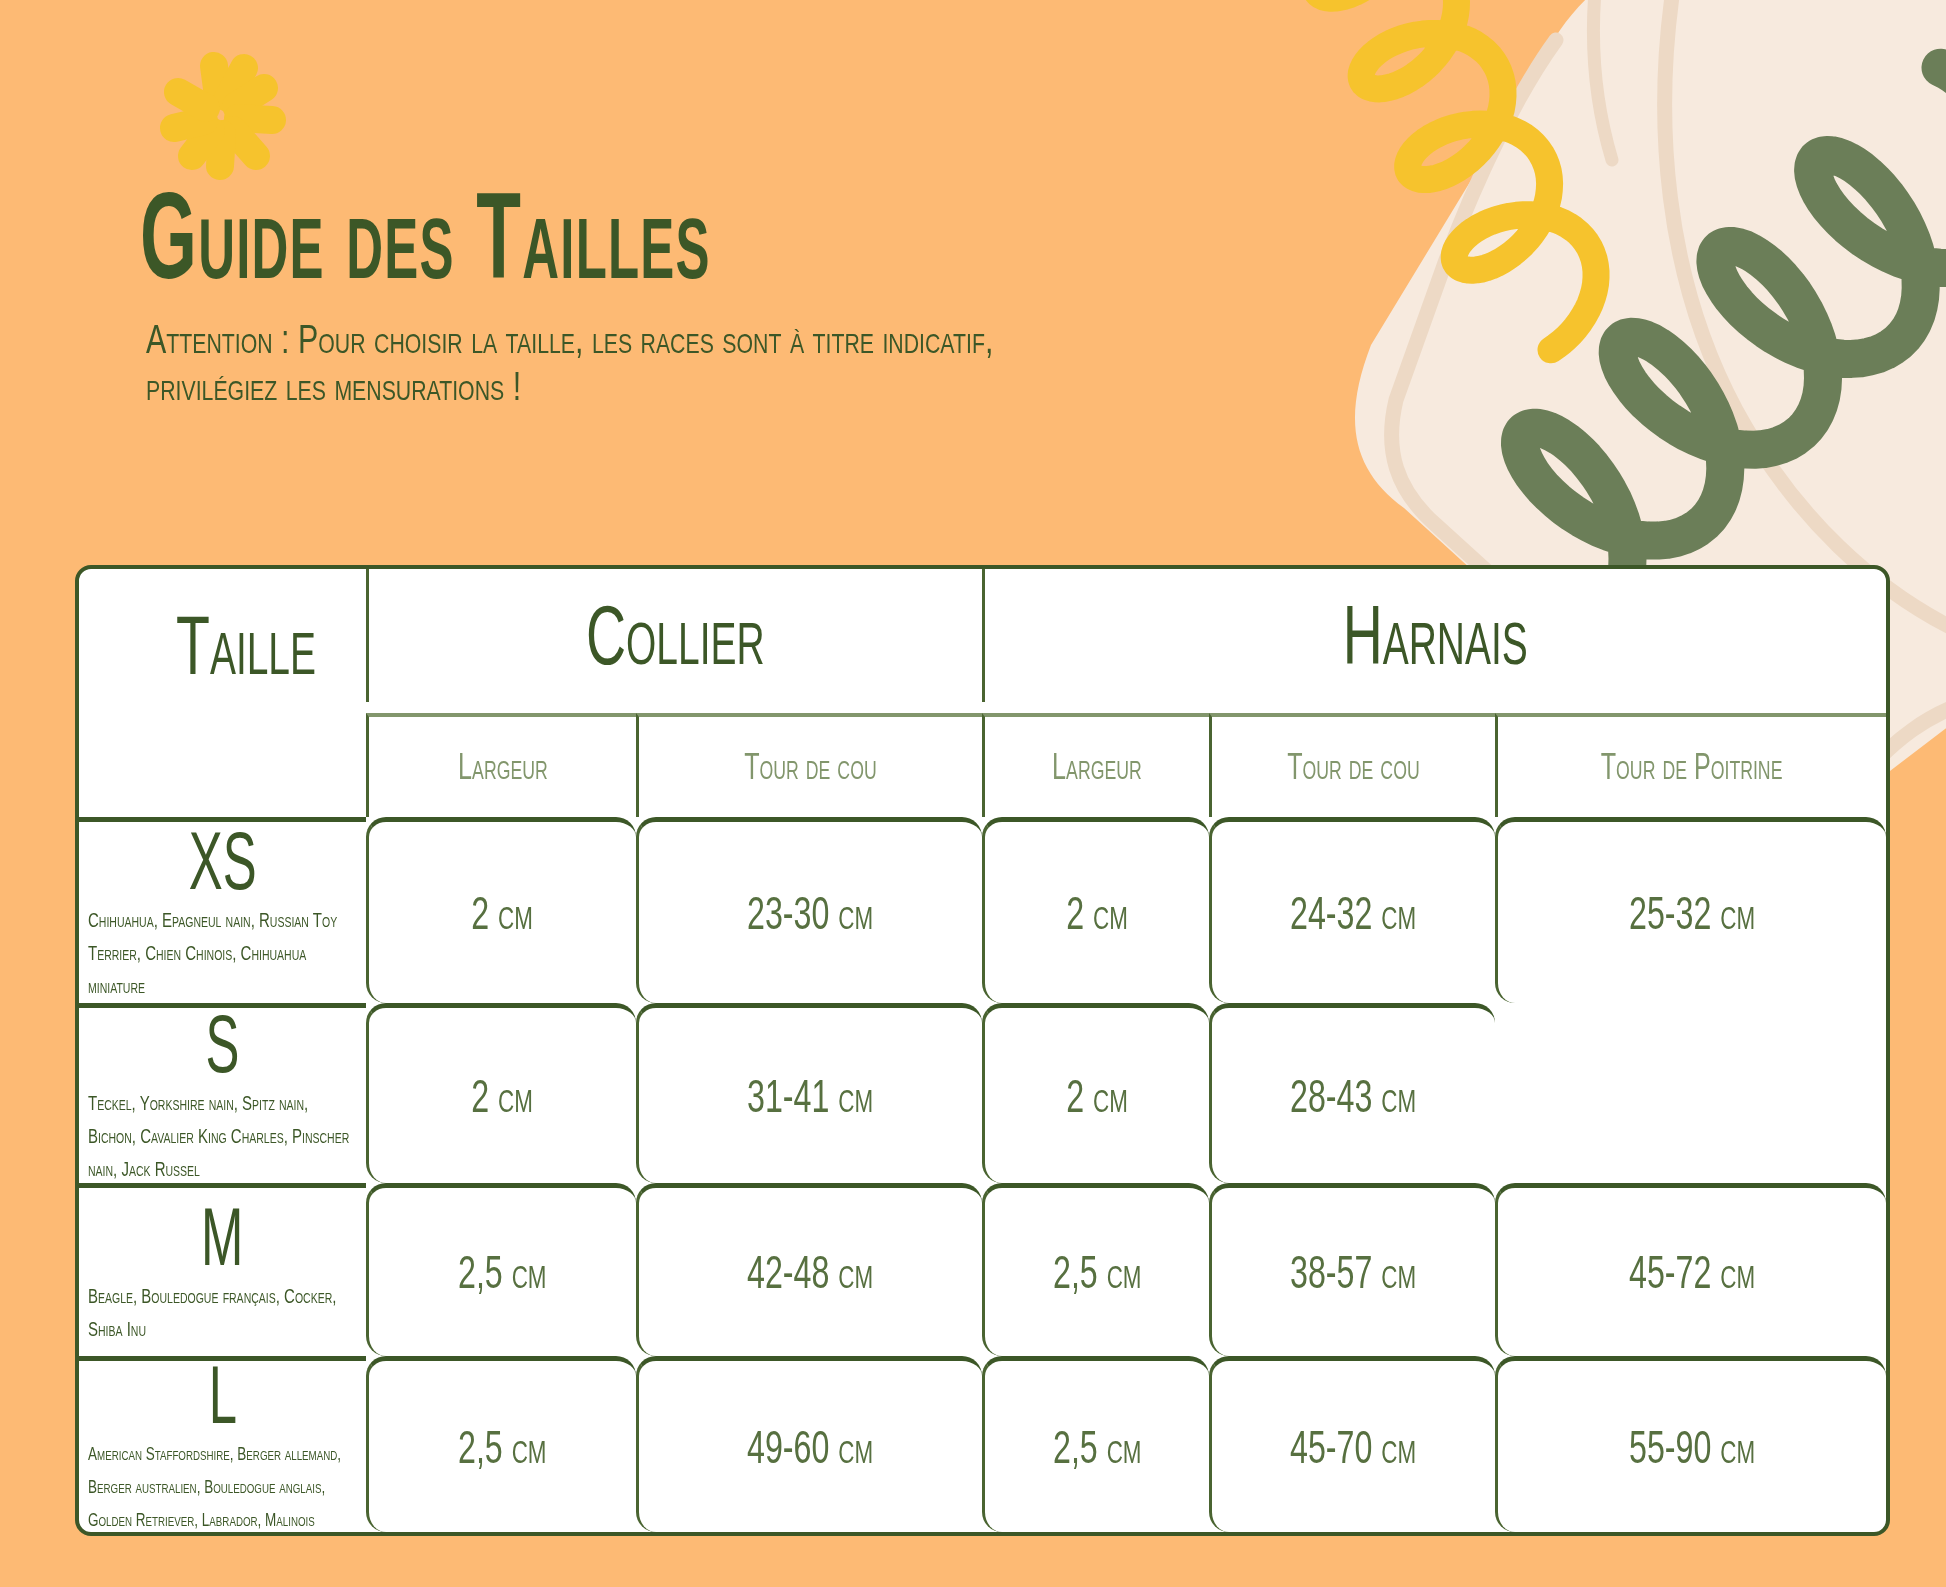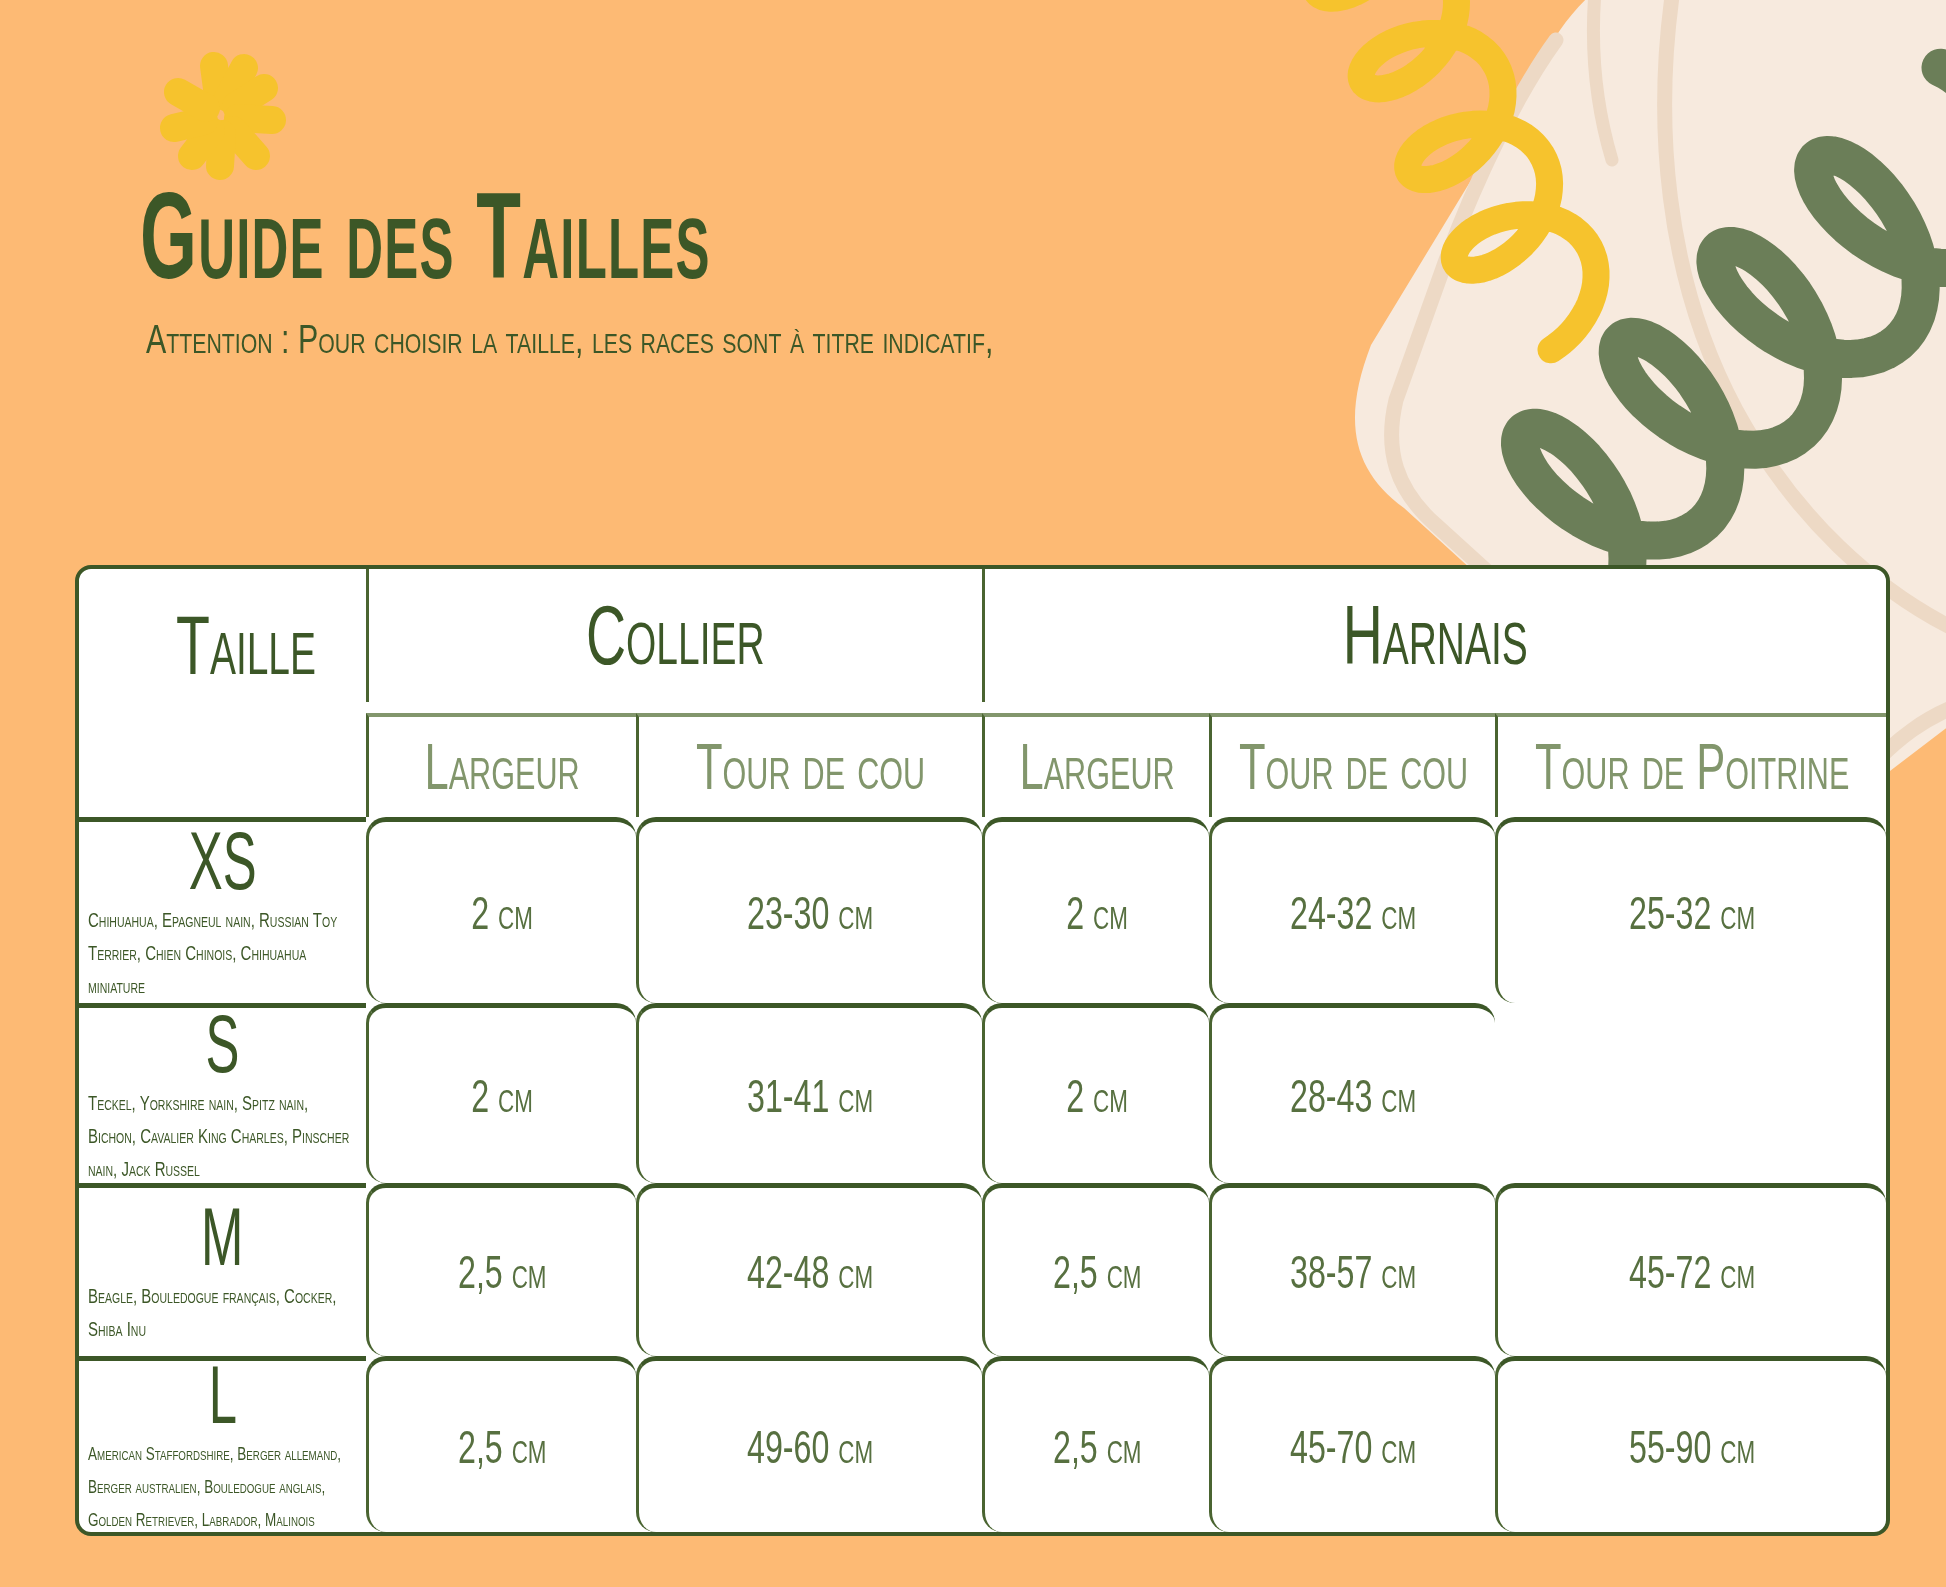--- a/index.html
+++ b/index.html
@@ -36,21 +36,21 @@
     grid-template-rows:133px 115px 186px 180px 173px auto;
     background:#ffffff;
   }
   .c{display:flex;flex-direction:column;align-items:center;justify-content:center;overflow:hidden;}
   .vline{border-left:3px solid var(--line);}
   .hthick{border-top:5px solid var(--dark);}
   .hsage{border-top:4px solid var(--sage);}
   .group-h{font-size:84px;}
   .group-h .sx{transform:scaleX(0.66);transform-origin:center;}
   .cell-taille{justify-content:flex-start;padding-top:28px;padding-left:47px;}
-  .sub-h{font-size:64px;color:var(--sage);margin-top:11px;}
+  .sub-h{font-size:37px;color:var(--sage);margin-top:11px;}
   .sub-h .sx{transform:scaleX(0.68);transform-origin:center;}
   .size-cell{gap:4px;padding:6px 12px;}
   .size-letter{font-size:82px;line-height:0.95;}
   .size-letter .sx{transform:scaleX(0.62);transform-origin:center;}
   .breeds{font-size:20px;line-height:33px;text-align:left;}
   .breeds .sx{transform:scaleX(0.75);transform-origin:center top;width:360px;white-space:normal;}
   .breeds-small{font-size:18px;}
   .val{font-size:46px;color:var(--val);border-radius:20px;}
   .val .sx{transform:scaleX(0.70);transform-origin:center;}
 </style>
@@ -84,20 +84,21 @@
       <line x1="63" y1="87" x2="44" y2="112"></line>
       <line x1="56" y1="77" x2="26" y2="84"></line>
       <line x1="58" y1="64" x2="30" y2="48"></line>
     </g>
   </svg>
 
   <h1 class="hand title"><span class="sx" style="transform:scaleX(0.60)">Guide des Tailles</span></h1>
 
   <div class="hand subtitle">
     <div><span class="sx">Attention : Pour choisir la taille, les races sont à titre indicatif,</span></div>
+    <div><span class="sx">privilégiez les mensurations !</span></div>
   </div>
 
   <div class="size-table">
 
     <div class="c hand group-h cell-taille" style="grid-area:1/1/3/2">
         <span class="sx">Taille</span>
       </div>
     <div class="c hand group-h vline" style="grid-area:1/2/2/4">
         <span class="sx">Collier</span>
       </div>

